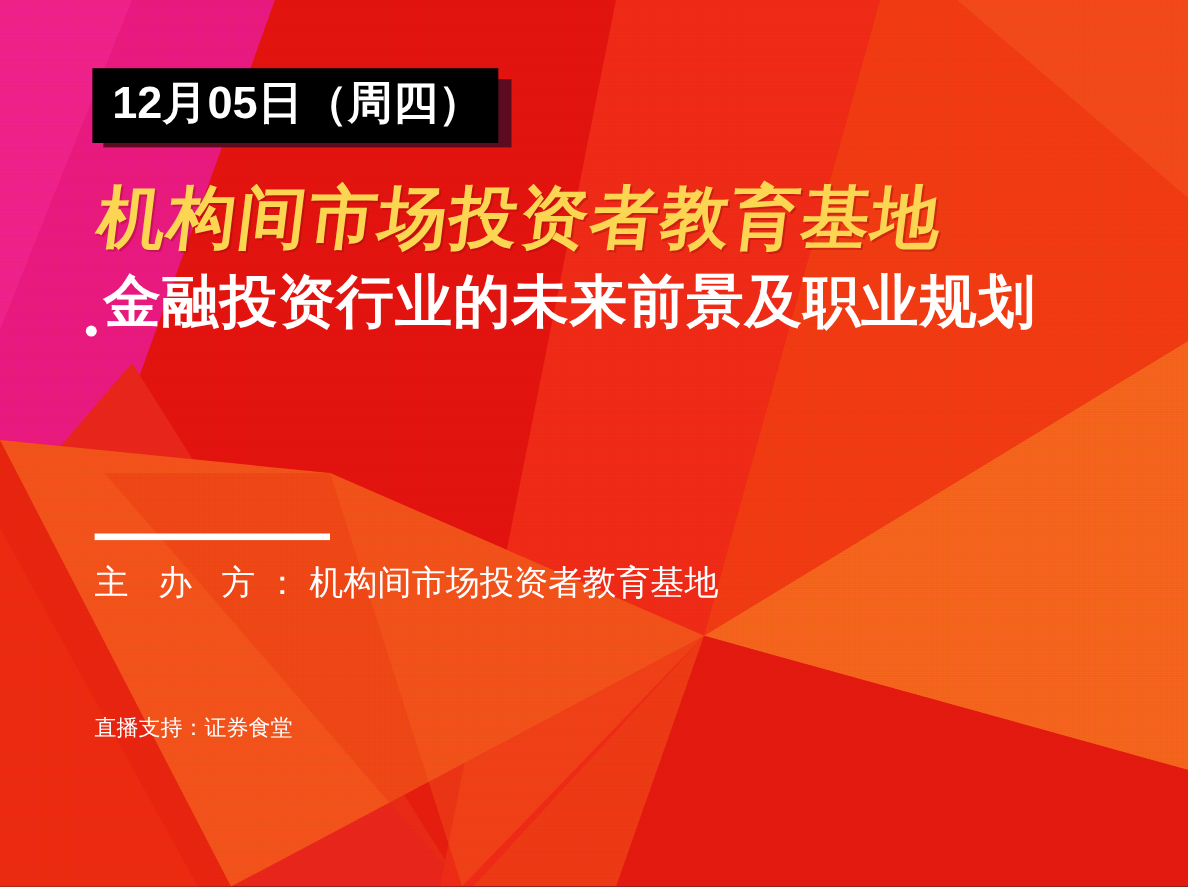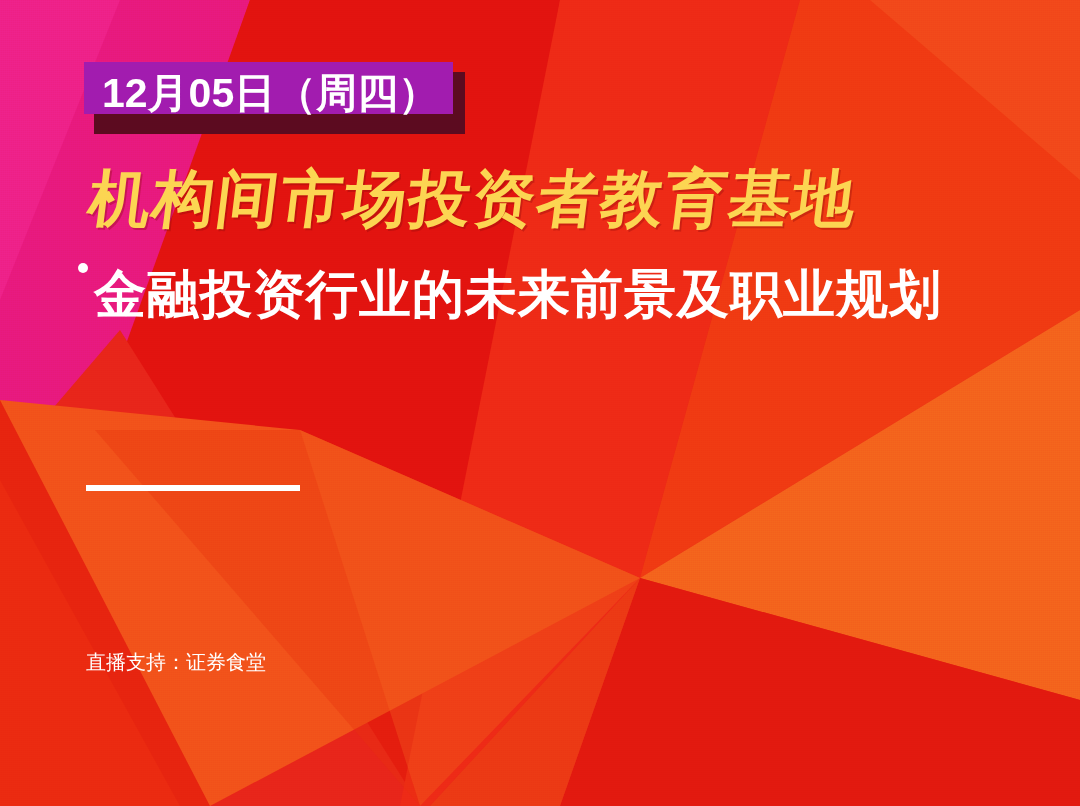--- a/index.html
+++ b/index.html
@@ -55,26 +55,26 @@
     position: absolute;
     left: 10px;
     top: 10px;
     width: 371px;
     height: 62px;
     background: #5C0B20;
   }
   .date-badge {
     position: relative;
     display: inline-block;
-    background: #a21caf;
+    background: #000000;
     color: #FFFFFF;
     font-size: 41px;
     font-weight: bold;
     line-height: 62px;
-    height: 52px;
+    height: 68px;
     padding: 0 14px 0 18px;
     white-space: nowrap;
     letter-spacing: 0px;
   }
 
   
   .main-title {
     position: absolute;
     left: 84px;
     top: 160px;
@@ -86,23 +86,23 @@
     white-space: nowrap;
     transform: skewX(-7deg);
     transform-origin: left bottom;
     text-shadow: 2px 2px 0 rgba(140,12,12,.35);
   }
 
   
   .subtitle-row {
     position: absolute;
     left: 78px;
-    top: 263px;
+    top: 244px;
     display: flex;
-    align-items: flex-start;
+    align-items: flex-end;
     white-space: nowrap;
   }
   .subtitle-dot {
     width: 10px;
     height: 10px;
     border-radius: 50%;
     background: #FFFFFF;
     margin-right: 6px;
     flex: 0 0 auto;
   }
@@ -199,17 +199,20 @@
 
     <div class="main-title">机构间市场投资者教育基地</div>
 
     <div class="subtitle-row">
       <span class="subtitle-dot"></span>
       <span class="subtitle-text">金融投资行业的未来前景及职业规划</span>
     </div>
 
     <div class="rule"></div>
 
+    <div class="organizer">
+      <span class="label">主 办 方：</span><span class="value">机构间市场投资者教育基地</span>
+    </div>
 
     <div class="broadcast">直播支持：证券食堂</div>
 
   </div>
 </div>
 
 </body></html>

